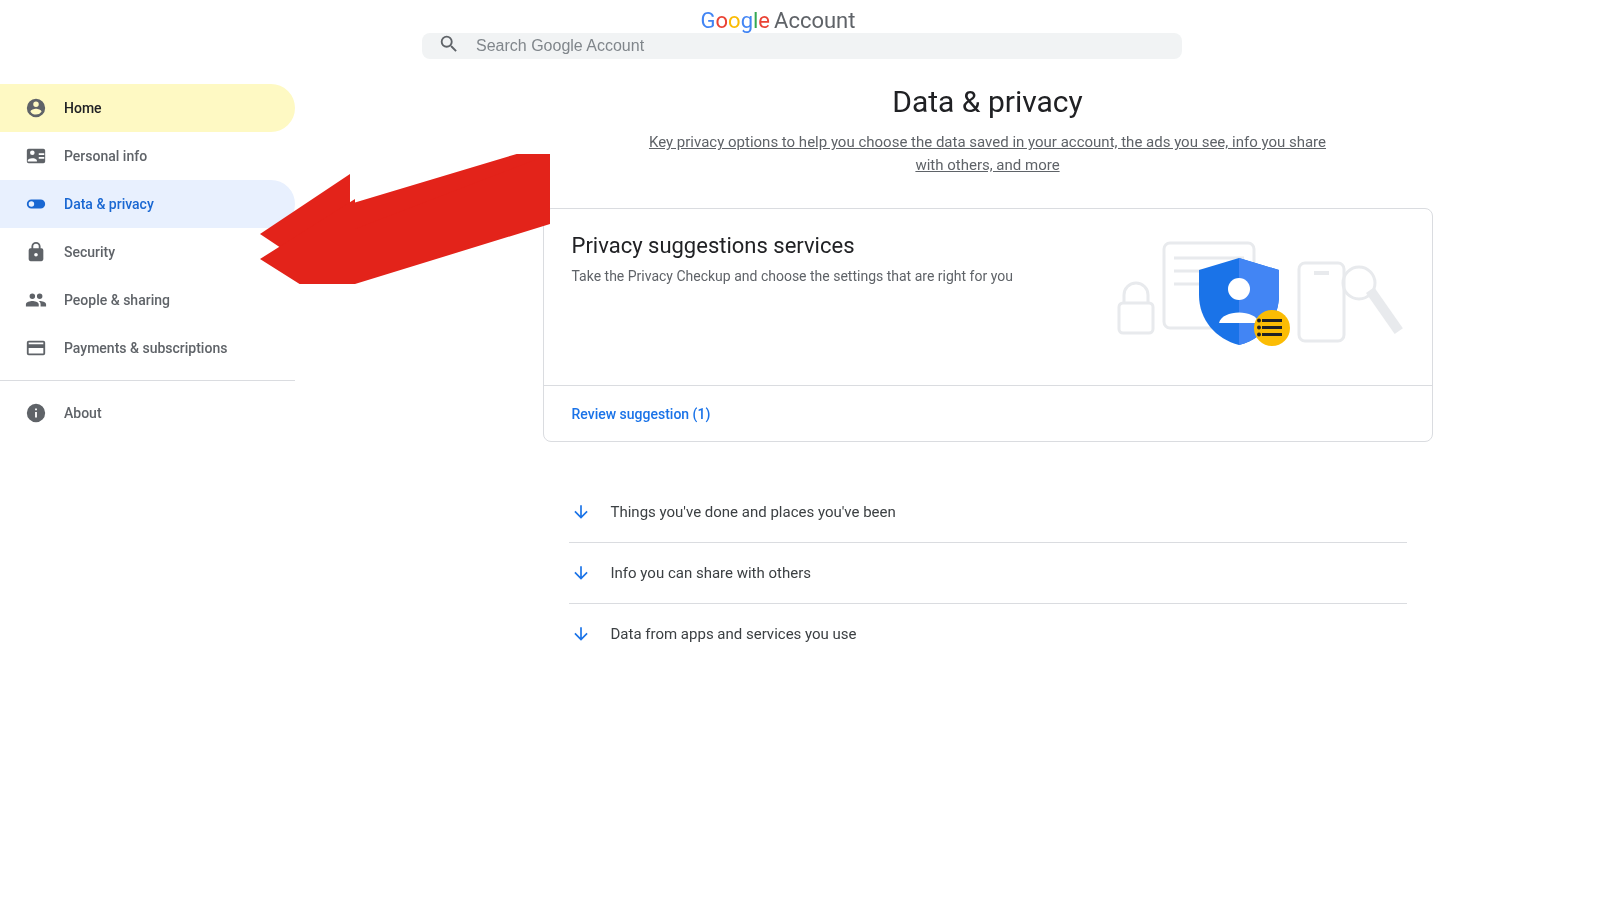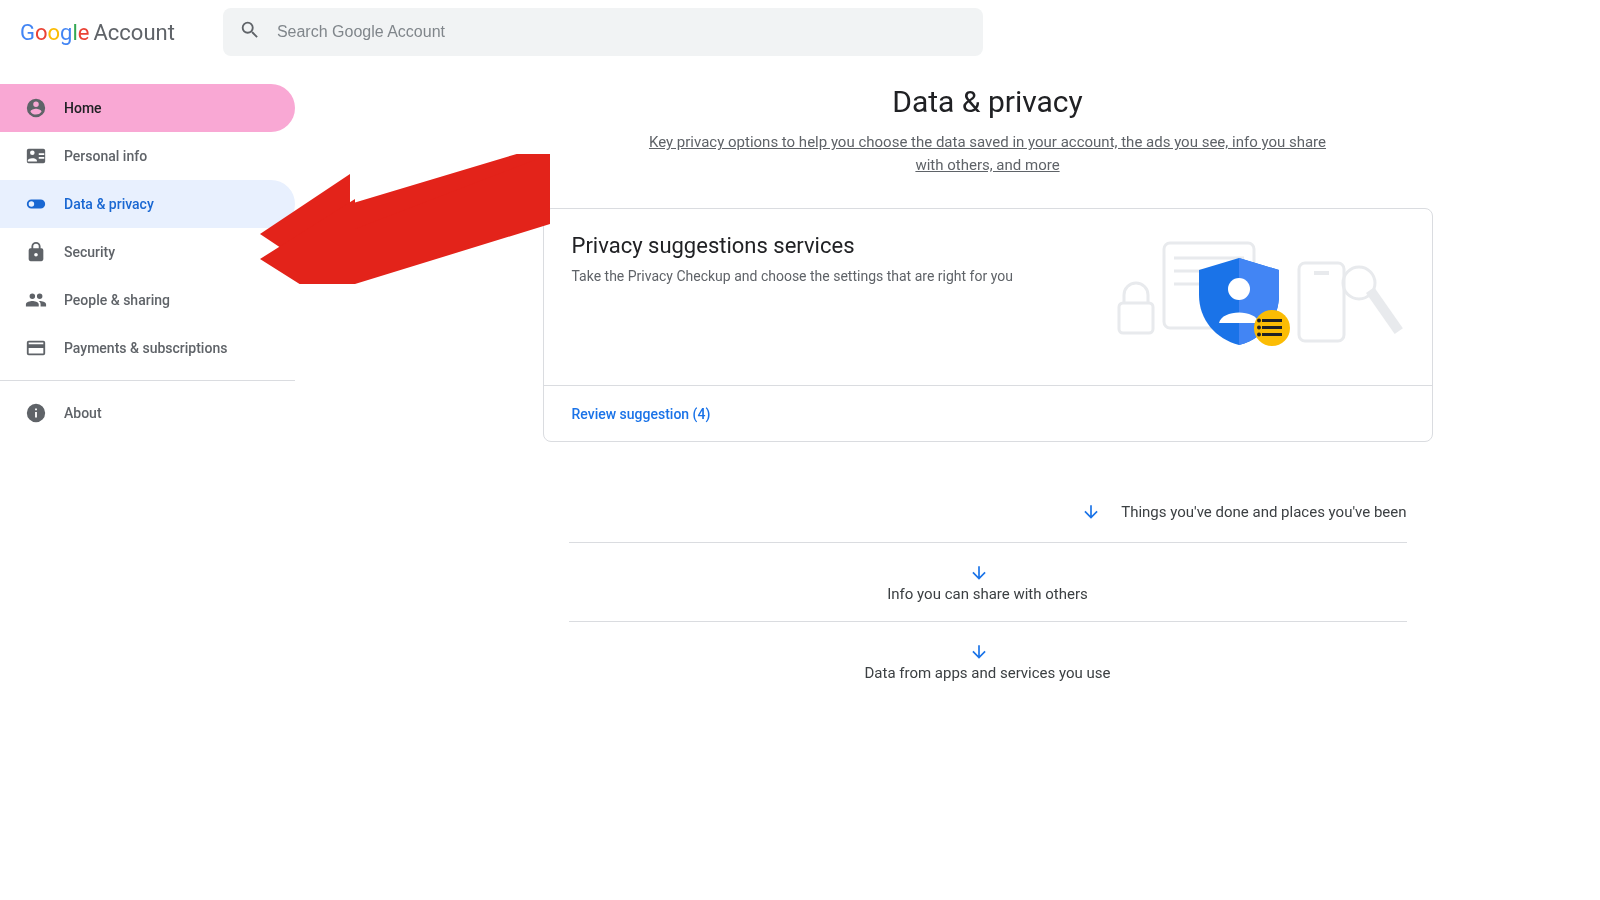--- a/index.html
+++ b/index.html
@@ -1,18 +1,18 @@
 <!DOCTYPE html>
 <html><head>
 <meta charset="utf-8">
 <style>
 * { box-sizing: border-box; margin: 0; padding: 0; }
 body { font-family: 'Google Sans', Roboto, Arial, sans-serif; background: #fff; color: #202124; width: 1600px; height: 900px; overflow: hidden; }
 
-.header { display: flex; align-items: center; padding: 8px 16px 8px 20px; height: 64px; }
+.header { display: flex; align-items: center; padding: 8px 16px 8px 20px; height: 64px; flex-direction: column; }
 .logo-wrap { display: flex; align-items: baseline; gap: 4px; margin-right: 48px; }
 .logo-text { font-size: 22px; font-weight: 400; }
 .g-blue { color: #4285F4; }
 .g-red { color: #EA4335; }
 .g-yellow { color: #FBBC05; }
 .g-green { color: #34A853; }
 .account-label { font-size: 22px; color: #5f6368; font-weight: 400; }
 
 .search-box { display: flex; align-items: center; background: #f1f3f4; border-radius: 8px; height: 48px; width: 760px; padding: 0 16px; }
 .search-box svg { fill: #5f6368; width: 22px; height: 22px; margin-right: 16px; }
@@ -20,43 +20,43 @@
 .search-box input::placeholder { color: #80868b; }
 
 .layout { display: flex; }
 
 .sidebar { width: 295px; padding-top: 20px; position: relative; }
 .nav-item { display: flex; align-items: center; height: 48px; padding-left: 24px; border-radius: 0 24px 24px 0; cursor: pointer; color: #5f6368; font-size: 14px; font-weight: 500; margin-right: 0; }
 .nav-item .nav-icon { width: 24px; height: 24px; margin-right: 16px; display: flex; align-items: center; justify-content: center; }
 .nav-item .nav-icon svg { fill: #5f6368; width: 22px; height: 22px; }
 .nav-item.selected { background: #e8f0fe; color: #1967d2; }
 .nav-item.selected .nav-icon svg { fill: #1967d2; }
-.nav-item.first-sel { background: #f9a8d4; color: #202124; }
+.nav-item.first-sel { background: #fef9c3; color: #202124; }
 .nav-item.first-sel .nav-icon svg { fill: #5f6368; }
 .nav-divider { height: 1px; background: #dadce0; margin: 8px 0; }
 
 .arrow-annotation { position: absolute; left: 260px; top: 90px; z-index: 5; }
 
 .main { flex: 1; padding: 20px 80px 0 160px; }
 .page-title { text-align: center; font-size: 30px; font-weight: 400; color: #202124; margin-bottom: 12px; }
 .page-subtitle { text-align: center; font-size: 15px; color: #5f6368; max-width: 680px; margin: 8px auto 32px; line-height: 1.5; text-decoration: underline; }
 
 .card { border: 1px solid #dadce0; border-radius: 8px; max-width: 890px; margin: 0 auto 40px; overflow: hidden; }
 .card-body { padding: 24px 28px 32px; display: flex; justify-content: space-between; align-items: flex-start; }
 .card-copy { flex: 1; }
 .card-title { font-size: 22px; font-weight: 400; color: #202124; margin-bottom: 10px; }
 .card-desc { font-size: 14px; color: #5f6368; }
 .card-illus { width: 300px; height: 120px; display: flex; align-items: center; justify-content: center; }
 .card-footer { border-top: 1px solid #dadce0; padding: 18px 28px; }
 .card-action { color: #1a73e8; font-size: 14px; font-weight: 500; cursor: pointer; }
 
 .section-title { font-size: 24px; font-weight: 400; color: #202124; margin: 0 0 20px 26px; max-width: 890px; }
 .option-list { max-width: 890px; margin: 0 auto; padding: 0 26px; }
-.option-row { display: flex; align-items: center; padding: 18px 0; cursor: pointer; justify-content: flex-end; }
-.option-row + .option-row { border-top: 1px solid #dadce0; flex-direction: column; }
+.option-row { display: flex; align-items: center; padding: 18px 0; cursor: pointer; }
+.option-row + .option-row { border-top: 1px solid #dadce0; }
 .option-row .arrow-icon { width: 24px; height: 24px; margin-right: 18px; display: flex; align-items: center; justify-content: center; }
 .option-row .arrow-icon svg { fill: #1a73e8; width: 20px; height: 20px; }
 .option-text { font-size: 15px; color: #3c4043; }
 </style>
 </head>
 <body>
 
 <div class="header">
   <div class="logo-wrap">
     <span class="logo-text"><span class="g-blue">G</span><span class="g-red">o</span><span class="g-yellow">o</span><span class="g-blue">g</span><span class="g-green">l</span><span class="g-red">e</span></span>
@@ -183,21 +183,21 @@
             <rect x="158" y="86" width="20" height="3" fill="#202124"></rect>
             <rect x="158" y="93" width="20" height="3" fill="#202124"></rect>
             <rect x="158" y="100" width="20" height="3" fill="#202124"></rect>
             <circle cx="155" cy="87.5" r="2" fill="#202124"></circle>
             <circle cx="155" cy="94.5" r="2" fill="#202124"></circle>
             <circle cx="155" cy="101.5" r="2" fill="#202124"></circle>
           </svg>
         </div>
       </div>
       <div class="card-footer">
-        <span class="card-action">Review suggestion (4)</span>
+        <span class="card-action">Review suggestion (1)</span>
       </div>
     </div>
 
 
     <div class="option-list">
       <div class="option-row">
         <span class="arrow-icon">
             <svg viewBox="0 0 24 24">
               <path d="M12 4l-1.41 1.41L16.17 11H4v2h12.17l-5.58 5.59L12 20l8-8-8-8z" transform="rotate(90 12 12)"></path>
             </svg>

